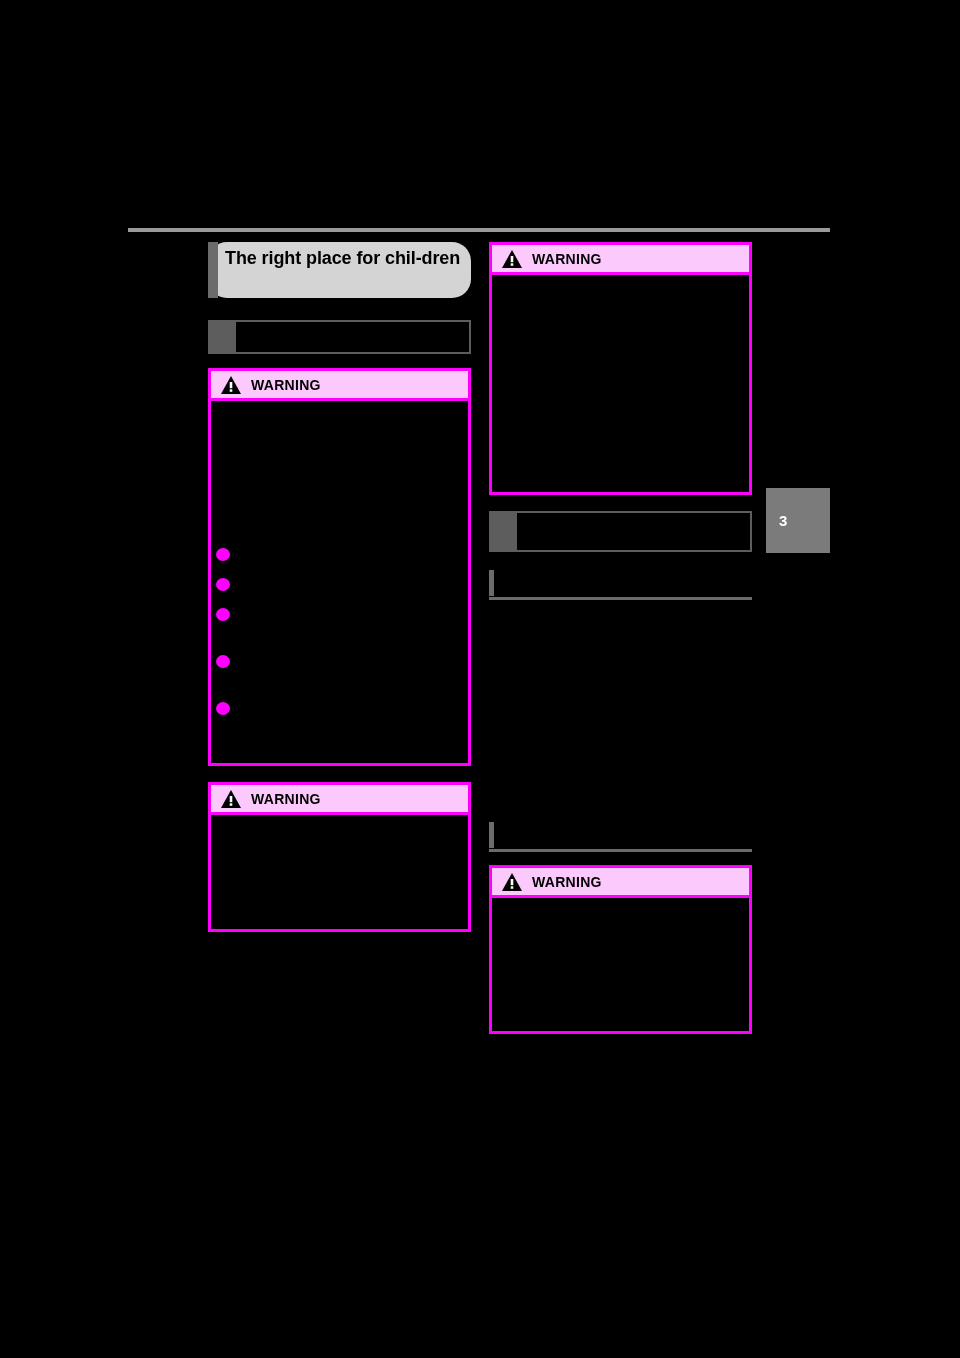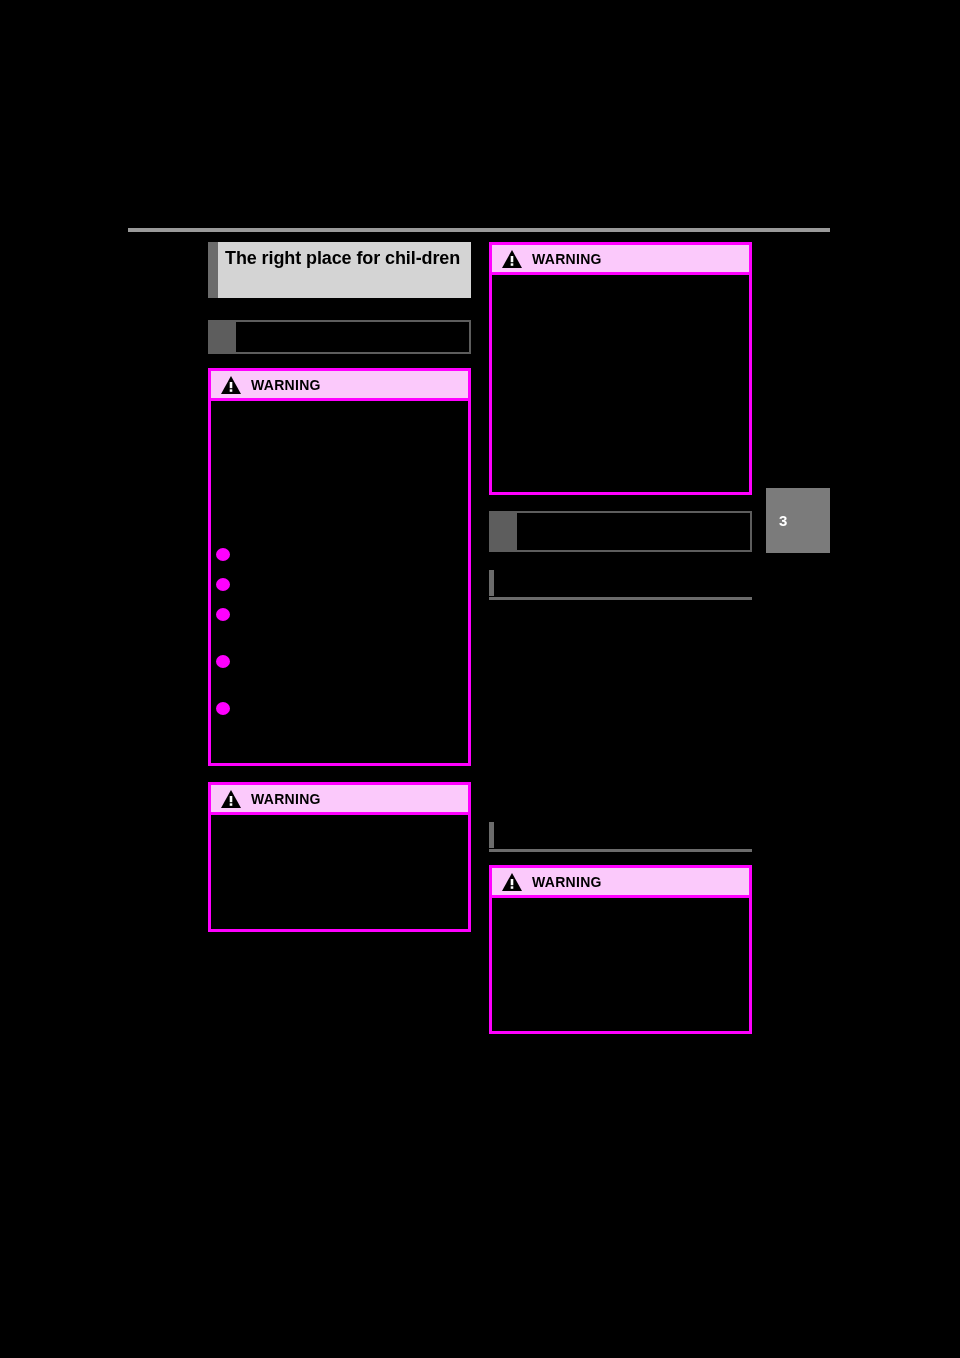--- a/index.html
+++ b/index.html
@@ -49,20 +49,21 @@
   }
 
   
   .title-block {
     display: flex;
     align-items: stretch;
     background: #d4d4d4;
     width: 263px;
     min-height: 56px;
     margin-bottom: 22px;
+    border-radius: 19px;
   }
   .title-bar {
     width: 10px;
     background: #6b6b6b;
     flex: 0 0 10px;
   }
   .title-text {
     flex: 1 1 auto;
     font-size: 18px;
     font-weight: bold;

